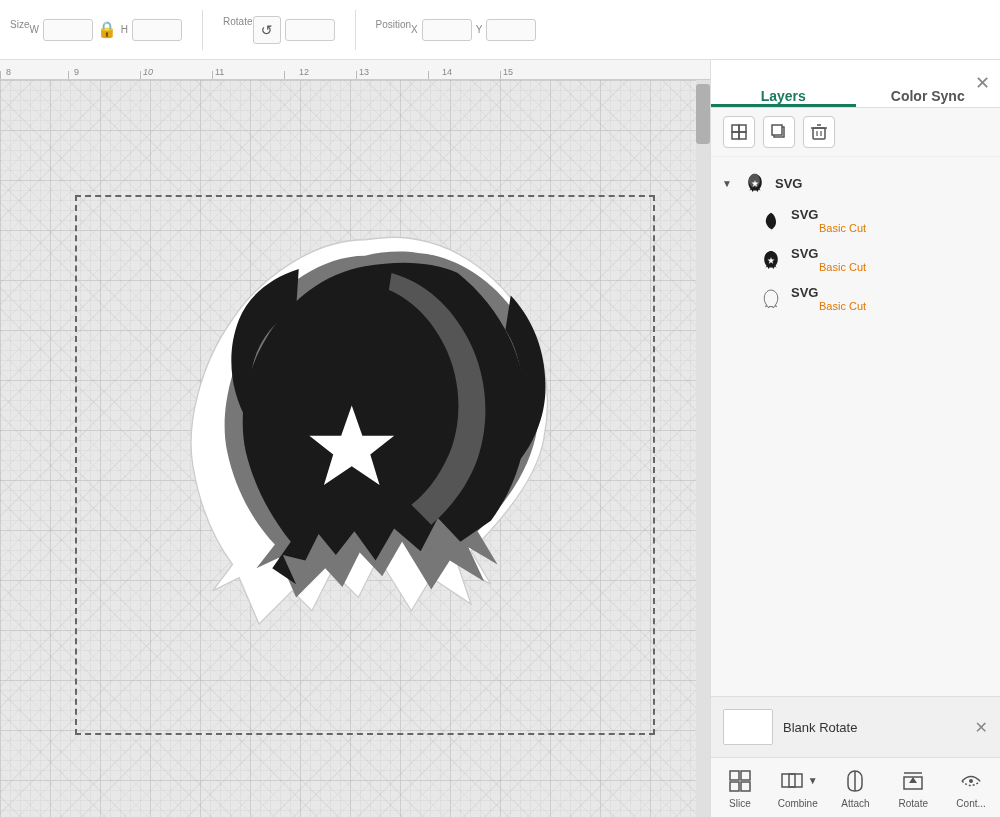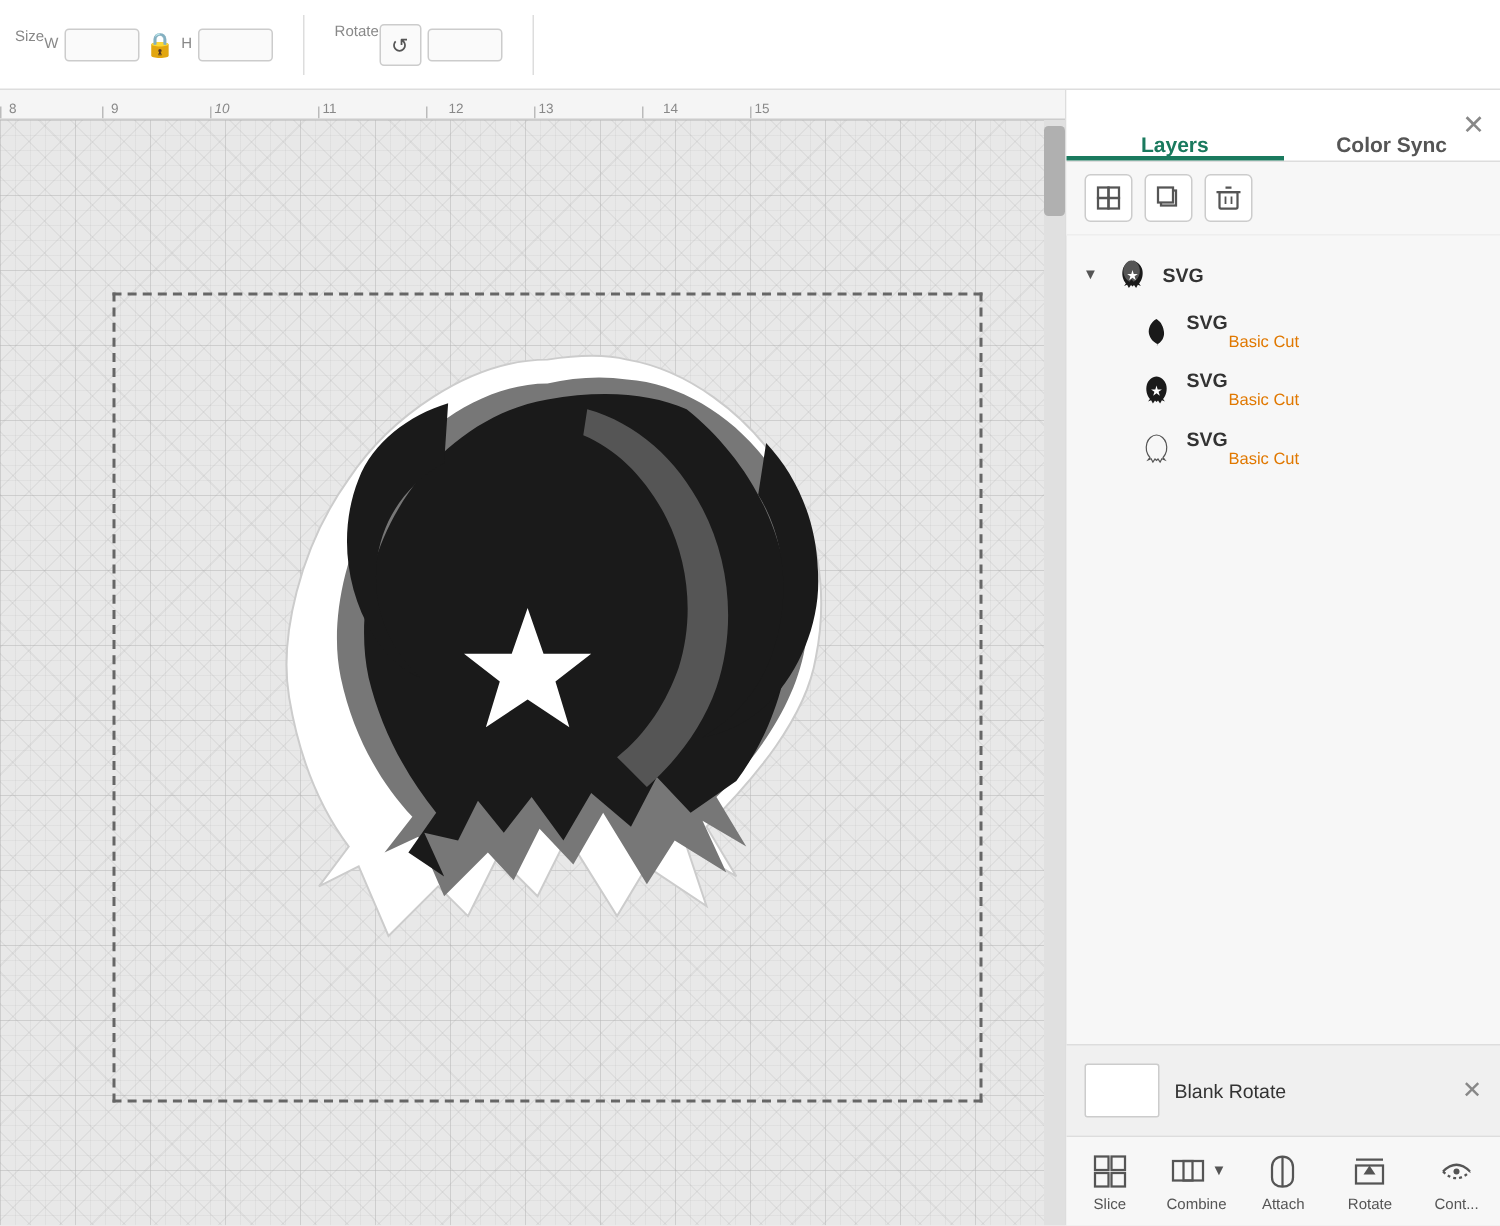--- a/index.html
+++ b/index.html
@@ -396,20 +396,29 @@
   </div>
   <div class="toolbar-divider"></div>
   <div class="toolbar-group">
     <label>Rotate</label>
     <div class="toolbar-inputs">
       <div class="toolbar-icon-btn">↺</div>
       <input class="toolbar-input" type="text" value="" style="">
     </div>
   </div>
   <div class="toolbar-divider"></div>
+  <div class="toolbar-group">
+    <label>Position</label>
+    <div class="toolbar-inputs">
+      <span class="toolbar-input-label">X</span>
+      <input class="toolbar-input" type="text" value="" style="">
+      <span class="toolbar-input-label">Y</span>
+      <input class="toolbar-input" type="text" value="" style="">
+    </div>
+  </div>
 </div>
 
 <div id="main">
 
   <div id="canvas-area">
 
     <div id="ruler-top">
       <div class="ruler-line" style="left:0px;height:8px;"></div>
       <div class="ruler-mark" style="left:6px;">8</div>
       <div class="ruler-line" style="left:68px;height:8px;"></div>

